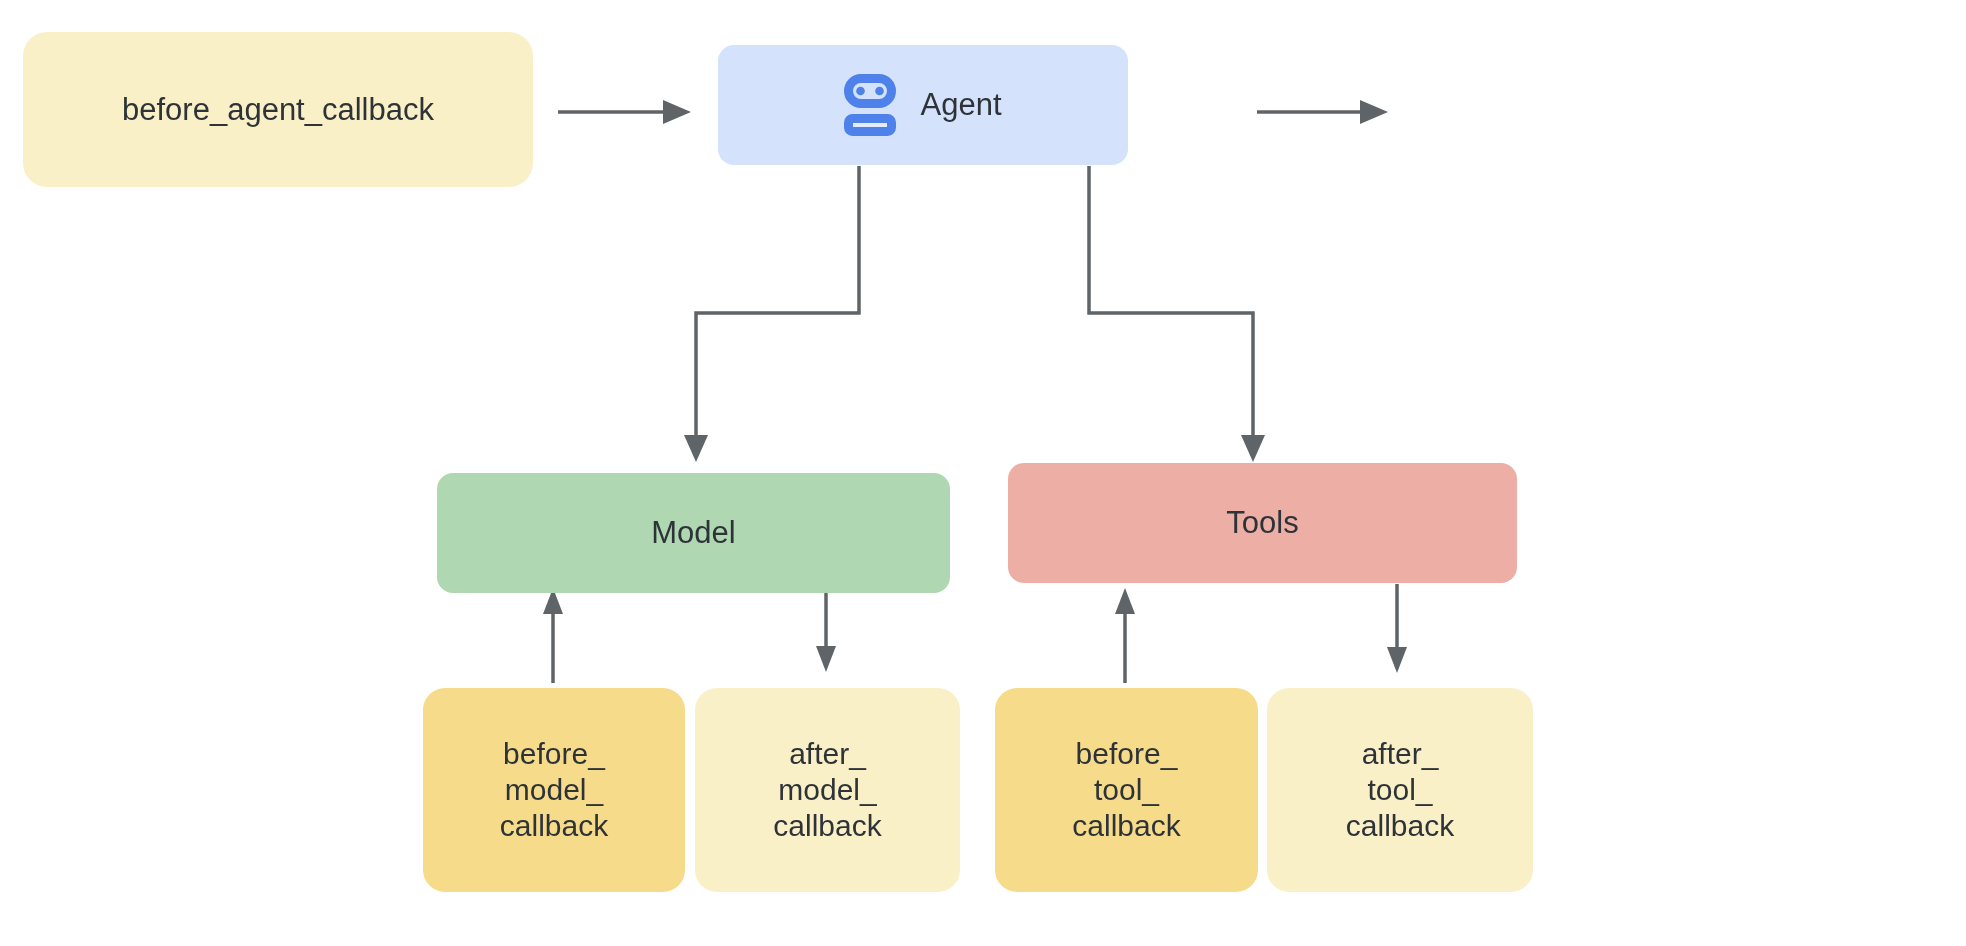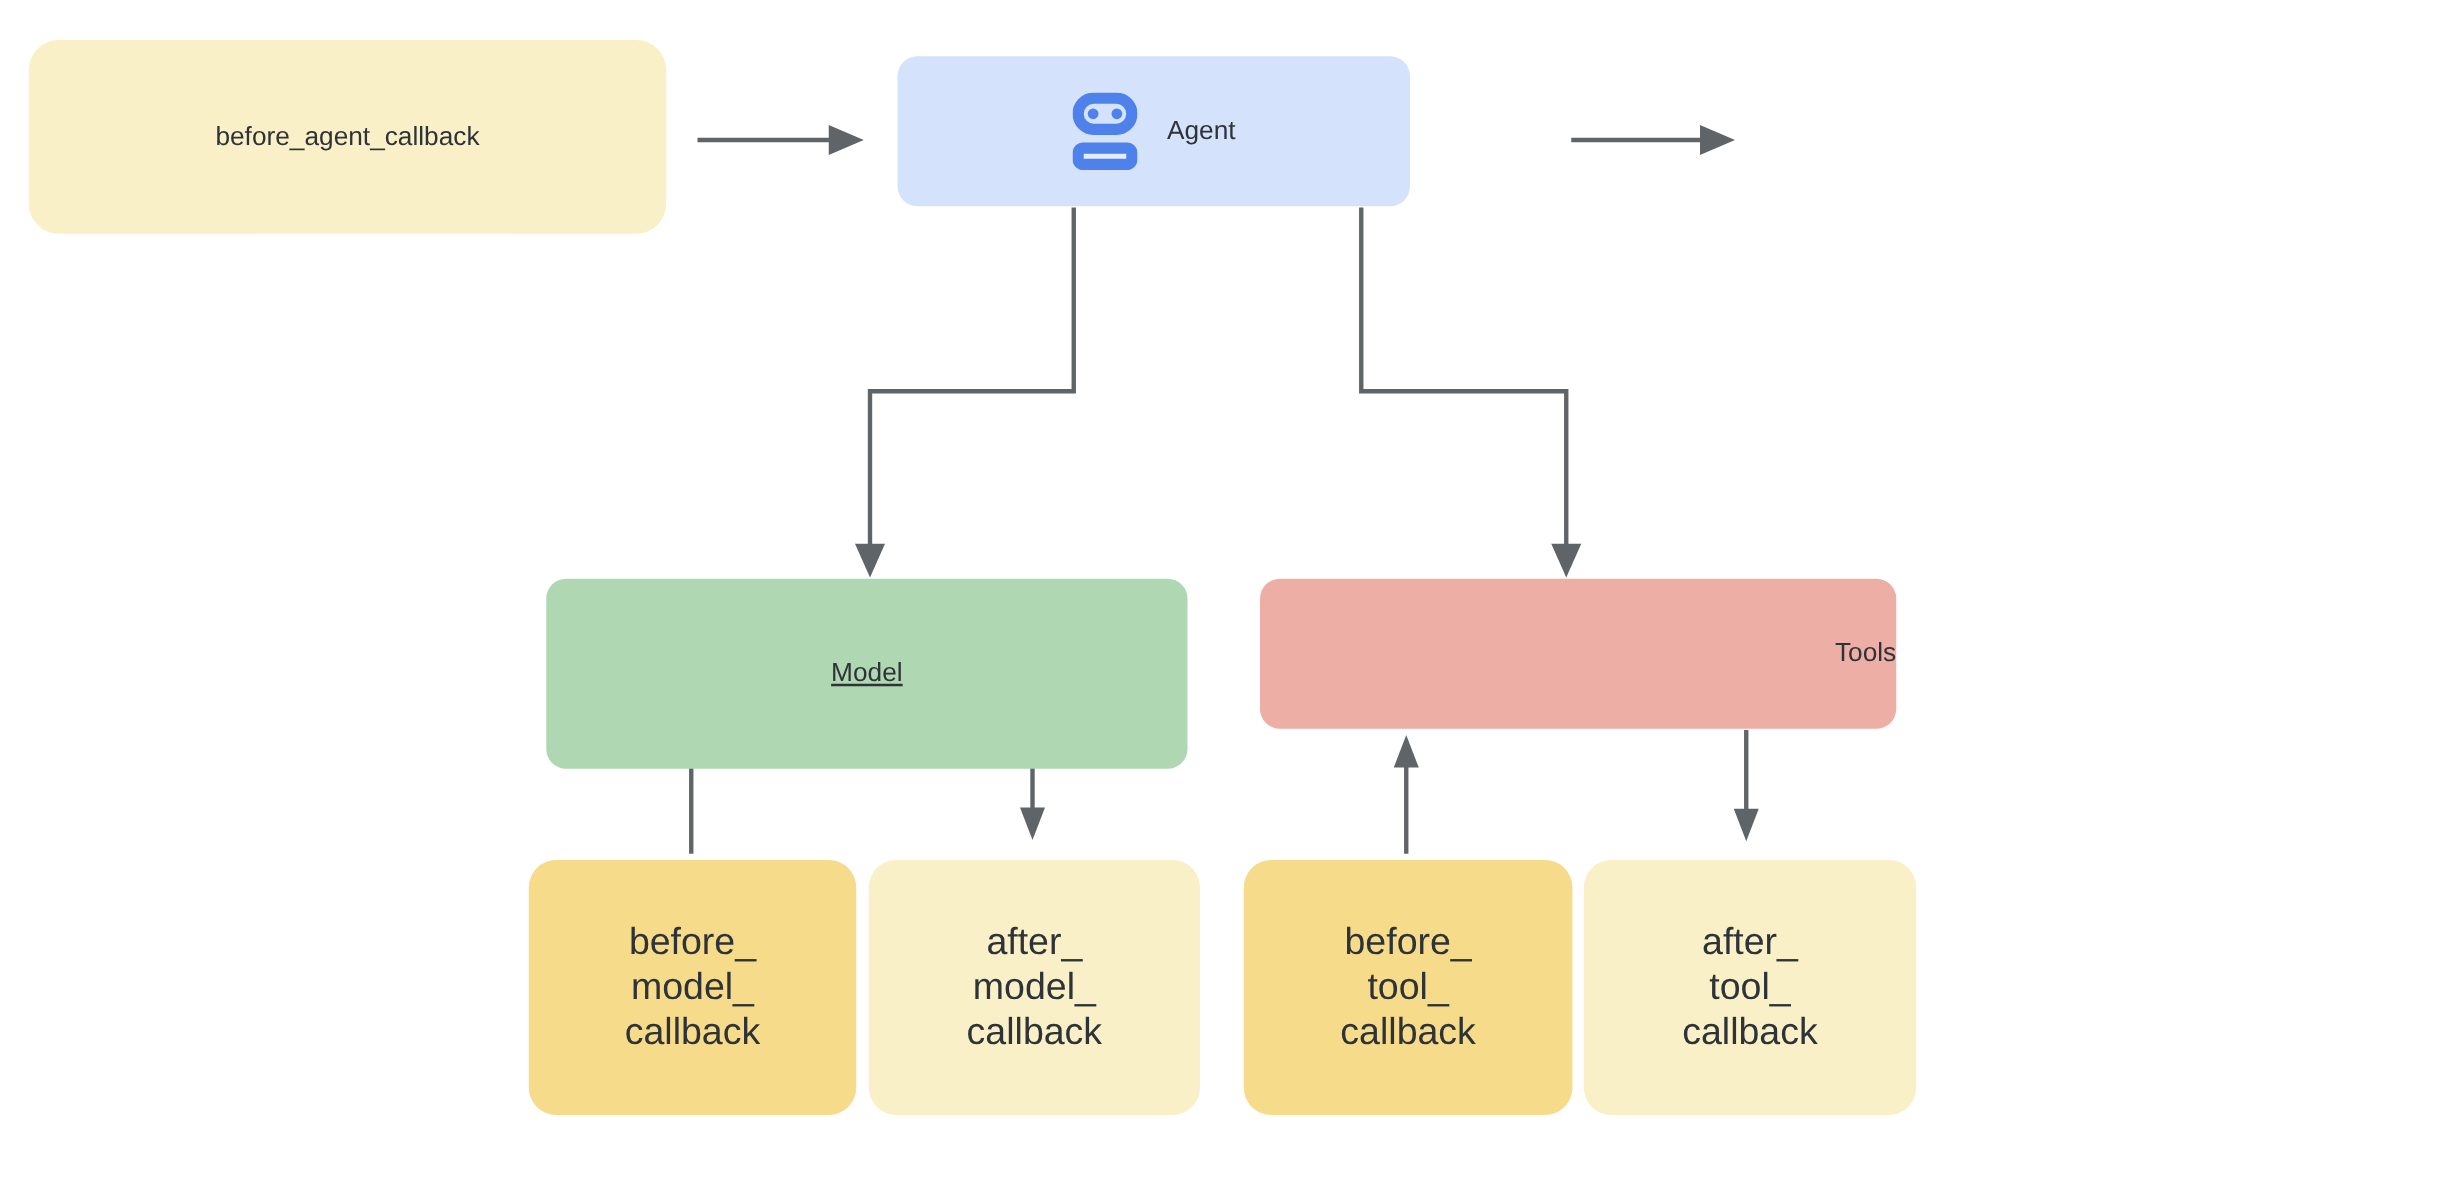--- a/index.html
+++ b/index.html
@@ -19,26 +19,26 @@
     position:absolute;
     display:flex;align-items:center;justify-content:center;
     box-sizing:border-box;
   }
   .node .label{
     white-space:pre-line;
     text-align:center;
     line-height:36px;
     font-size:30px;
   }
-  .big .label{font-size:21px;line-height:40px;}
+  .big .label{font-size:31px;line-height:40px;}
   
   #n-before-agent{left:23px;  top:32px;  width:510px;height:155px;border-radius:24px;}
   #n-agent       {left:718px; top:45px;  width:410px;height:120px;border-radius:16px;gap:24px;}
   #n-after-agent {left:1412px;top:30px;  width:513px;height:158px;border-radius:24px;}
-  #n-model       {left:437px; top:463px; width:513px;height:152px;border-radius:16px;text-decoration:underline;}
+  #n-model       {left:437px; top:473px; width:513px;height:120px;border-radius:16px;}
   #n-tools       {left:1008px;top:463px; width:509px;height:120px;border-radius:16px;}
   #n-before-model{left:423px; top:688px; width:262px;height:204px;border-radius:22px;}
   #n-after-model {left:695px; top:688px; width:265px;height:204px;border-radius:22px;}
   #n-before-tool {left:995px; top:688px; width:263px;height:204px;border-radius:22px;}
   #n-after-tool  {left:1267px;top:688px; width:266px;height:204px;border-radius:22px;}
   
   .robot{width:52px;height:62px;display:block;}
   .r-stroke{fill:none;stroke:var(--icon-blue,#4f81eb);stroke-width:9;}
   .r-fill{fill:var(--icon-blue,#4f81eb);}
   .r-body{fill:#e3edfe;}
@@ -79,21 +79,21 @@
       <rect class="r-stroke r-body" x="4.5" y="44.5" width="43" height="13" rx="4"></rect>
     </svg>
     <div class="label">Agent</div>
   </div>
 
 
   <div id="n-model" class="node big" style="background: rgb(175, 215, 177);">
     <div class="label">Model</div>
   </div>
 
-  <div id="n-tools" class="node big" style="background: rgb(237, 174, 165); justify-content: flex-end;">
+  <div id="n-tools" class="node big" style="background: rgb(237, 174, 165);">
     <div class="label">Tools</div>
   </div>
 
   <div id="n-before-model" class="node" style="background: rgb(246, 219, 139);">
     <div class="label">before_
 model_
 callback</div>
   </div>
 
   <div id="n-after-model" class="node" style="background: rgb(250, 240, 200);">

